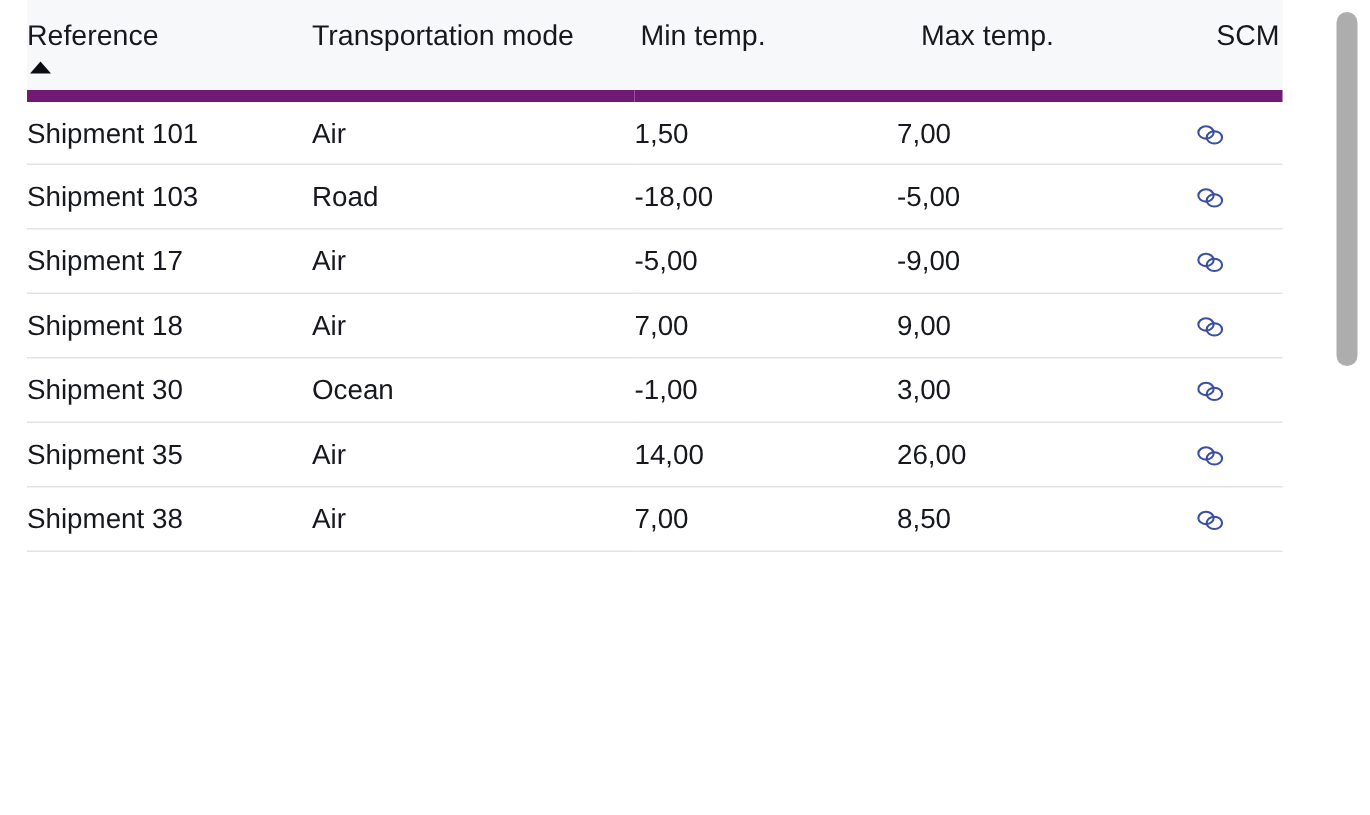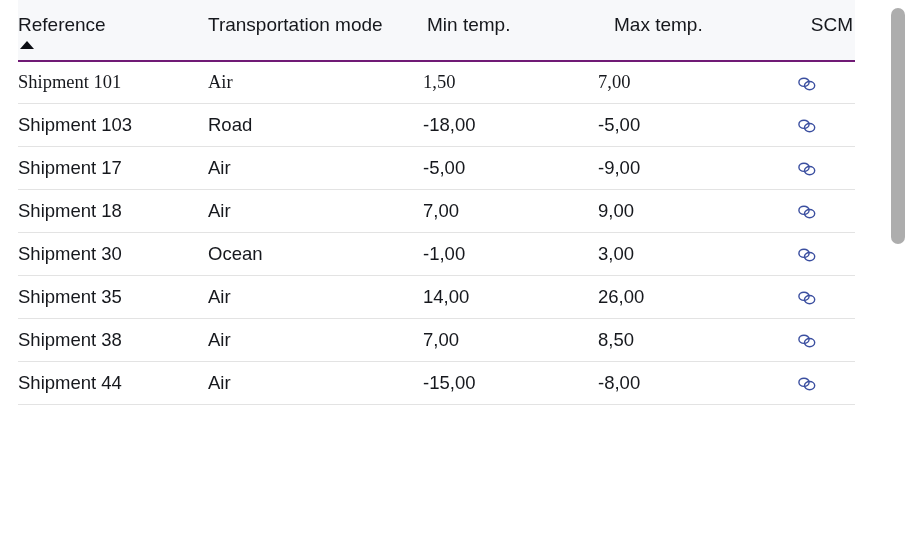--- a/index.html
+++ b/index.html
@@ -38,21 +38,21 @@
     table-layout: fixed;
   }
 
   
   thead tr {
     background: #f7f8fa;
   }
   thead th {
     padding: 0;
     background: #f7f8fa;
-    border-bottom: 2px solid #701a75;
+    border-bottom: 8px solid #701a75;
     vertical-align: top;
     font-weight: normal;
   }
   .th-inner {
     height: 60px;
     box-sizing: border-box;
     padding-top: 14px;
     position: relative;
   }
   .th-label {
@@ -90,21 +90,20 @@
     border-bottom: 1px solid #e3e3e3;
     font-size: 18.5px;
     color: #16181d;
     line-height: 42px;
     white-space: nowrap;
     overflow: hidden;
   }
   tbody tr:first-child td {
     height: 41px;
     line-height: 41px;
-    font-family: Liberation Serif, serif;
   }
   td.c-ref  { text-align: left;  }
   td.c-mode { text-align: left;  }
   td.c-num  { text-align: left; padding-right: 11px; }
   td.c-scm  { text-align: left;  padding-left: 8px; }
 
   .link-icon {
     display: inline-block;
     width: 22px;
     height: 16px;
@@ -233,30 +232,20 @@
           <tr>
             <td class="c-ref">Shipment 38</td>
             <td class="c-mode">Air</td>
             <td class="c-num">7,00</td>
             <td class="c-num">8,50</td>
             <td class="c-scm"><span class="link-icon"><svg width="22" height="16" viewBox="0 0 22 16" fill="none" xmlns="http://www.w3.org/2000/svg">
                   <ellipse cx="8" cy="6.3" rx="5.1" ry="4.1" stroke="#3b4fa0" stroke-width="1.4" fill="none"></ellipse>
                   <ellipse cx="13.6" cy="9.6" rx="5.1" ry="4.1" stroke="#3b4fa0" stroke-width="1.4" fill="none"></ellipse>
                 </svg></span></td>
           </tr>
-          <tr>
-            <td class="c-ref">Shipment 44</td>
-            <td class="c-mode">Air</td>
-            <td class="c-num">-15,00</td>
-            <td class="c-num">-8,00</td>
-            <td class="c-scm"><span class="link-icon"><svg width="22" height="16" viewBox="0 0 22 16" fill="none" xmlns="http://www.w3.org/2000/svg">
-                  <ellipse cx="8" cy="6.3" rx="5.1" ry="4.1" stroke="#3b4fa0" stroke-width="1.4" fill="none"></ellipse>
-                  <ellipse cx="13.6" cy="9.6" rx="5.1" ry="4.1" stroke="#3b4fa0" stroke-width="1.4" fill="none"></ellipse>
-                </svg></span></td>
-          </tr>
         </tbody>
     </table>
   </div>
 
   <div class="scrollbar-track">
     <div class="scrollbar-thumb"></div>
   </div>
 
 </div>
 

